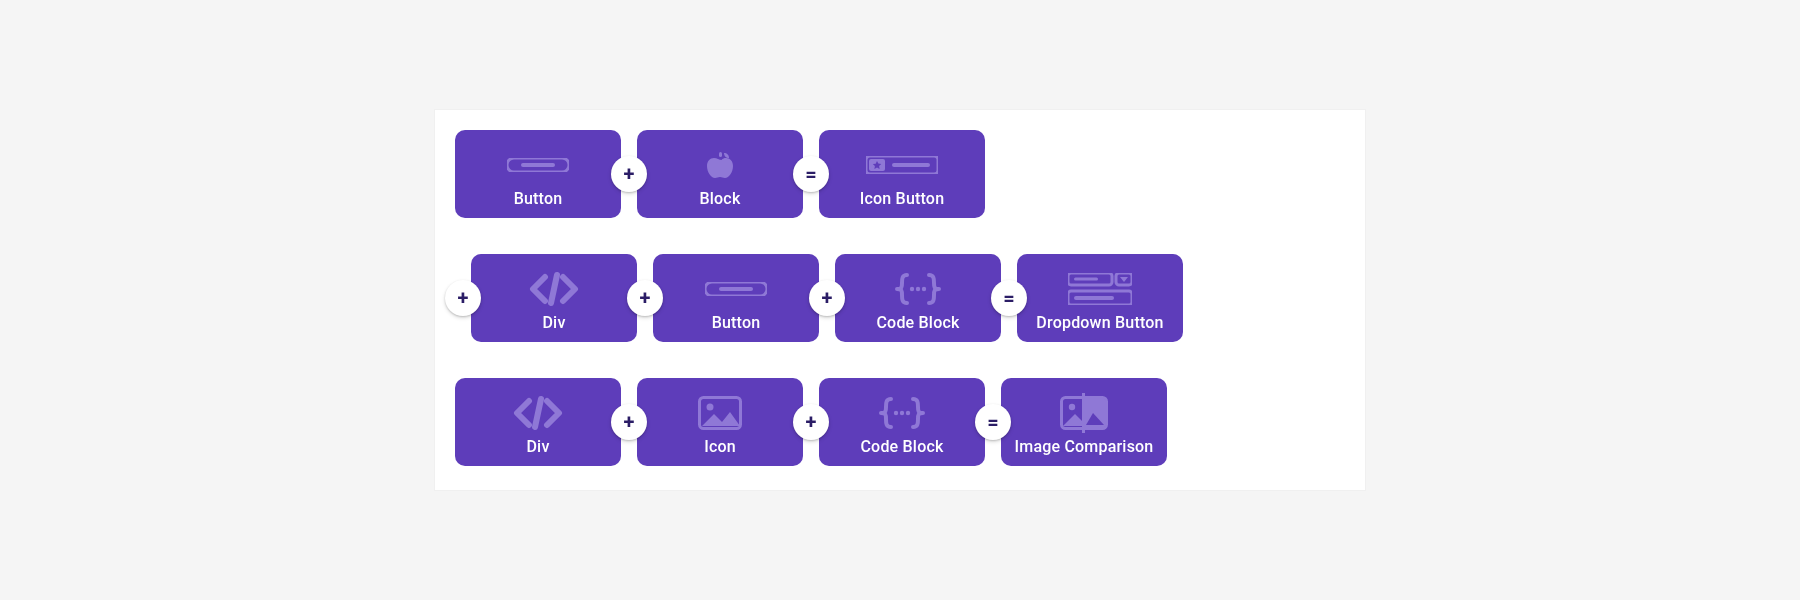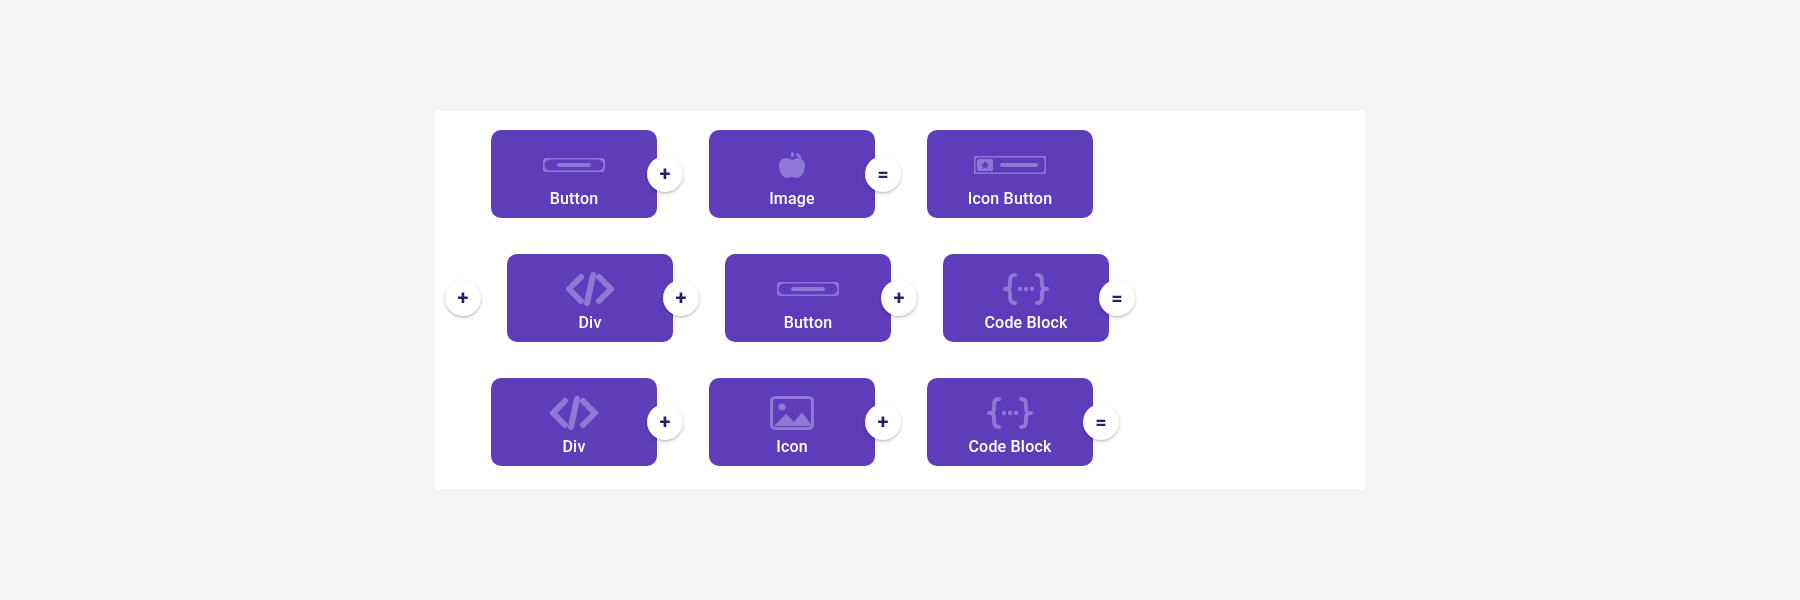--- a/index.html
+++ b/index.html
@@ -42,21 +42,20 @@
     border-radius:10px;
     color:var(--text);
     display:flex;
     flex-direction:column;
     align-items:center;
     justify-content:flex-end;
     box-sizing:border-box;
     padding:10px 8px 10px 8px;
     position:relative;
     flex:none;
-    margin-left:36px;
   }
   .tile .label{
     font-size:16px;
     font-weight:500;
     letter-spacing:0.2px;
     white-space:nowrap;
   }
   .tile .glyph{
     flex:1;
     display:flex;
@@ -97,21 +96,21 @@
     </div>
     <div class="op">+</div>
     <div class="tile">
       <span class="glyph">
           <svg viewBox="0 0 28 28" width="28" height="28" xmlns="http://www.w3.org/2000/svg">
             <path d="M16 9c-3 0-5-2-8-2C4 7 1 10 1 15c0 6 4 12 8 12 2 0 3-1 5-1s3 1 5 1c4 0 8-6 8-12 0-5-3-8-7-8-3 0-5 2-4 2z" fill="#8f78d6"></path>
             <rect x="13" y="1" width="3" height="5" rx="1.5" fill="#8f78d6"></rect>
             <path d="M18 2c3 0 5 2 5 5-3 0-5-2-5-5z" fill="#8f78d6"></path>
           </svg>
         </span>
-      <span class="label">Image</span>
+      <span class="label">Block</span>
     </div>
     <div class="op">=</div>
     <div class="tile">
       <span class="glyph">
           <svg viewBox="0 0 72 18" width="72" height="18" xmlns="http://www.w3.org/2000/svg">
             <rect x="0" y="0" width="72" height="18" rx="4" fill="none" stroke="#8f78d6" stroke-width="3"></rect>
             <rect x="3" y="3" width="16" height="12" rx="2" fill="#8f78d6"></rect>
             <path d="M11 5l1.3 2.6 2.9.4-2.1 2 .5 2.9L11 11.6 8.4 13l.5-2.9-2.1-2 2.9-.4z" fill="#5e3dba"></path>
             <rect x="26" y="7" width="38" height="4" rx="2" fill="#8f78d6"></rect>
           </svg>
@@ -155,20 +154,33 @@
             <g fill="#8f78d6">
               <circle cx="19" cy="18" r="2.2"></circle>
               <circle cx="25" cy="18" r="2.2"></circle>
               <circle cx="31" cy="18" r="2.2"></circle>
             </g>
           </svg>
         </span>
       <span class="label">Code Block</span>
     </div>
     <div class="op">=</div>
+    <div class="tile">
+      <span class="glyph">
+          <svg viewBox="0 0 64 32" width="64" height="32" xmlns="http://www.w3.org/2000/svg">
+            <rect x="0" y="0" width="44" height="12" rx="3" fill="none" stroke="#8f78d6" stroke-width="3"></rect>
+            <rect x="6" y="4.5" width="24" height="3" rx="1.5" fill="#8f78d6"></rect>
+            <rect x="48" y="0" width="16" height="12" rx="3" fill="none" stroke="#8f78d6" stroke-width="3"></rect>
+            <polygon points="52,4 60,4 56,9" fill="#8f78d6"></polygon>
+            <rect x="0" y="18" width="64" height="14" rx="3" fill="none" stroke="#8f78d6" stroke-width="3"></rect>
+            <rect x="6" y="23" width="40" height="4" rx="2" fill="#8f78d6"></rect>
+          </svg>
+        </span>
+      <span class="label">Dropdown Button</span>
+    </div>
   </div>
 
   <div class="row">
     <div class="tile">
       <span class="glyph">
           <svg viewBox="0 0 50 36" width="50" height="36" xmlns="http://www.w3.org/2000/svg">
             <g fill="none" stroke="#8f78d6" stroke-width="6" stroke-linecap="round" stroke-linejoin="round">
               <polyline points="16,6 4,18 16,30"></polyline>
               <polyline points="34,6 46,18 34,30"></polyline>
               <line x1="28" y1="4" x2="22" y2="32"></line>
@@ -199,14 +211,27 @@
             <g fill="#8f78d6">
               <circle cx="19" cy="18" r="2.2"></circle>
               <circle cx="25" cy="18" r="2.2"></circle>
               <circle cx="31" cy="18" r="2.2"></circle>
             </g>
           </svg>
         </span>
       <span class="label">Code Block</span>
     </div>
     <div class="op">=</div>
+    <div class="tile">
+      <span class="glyph">
+          <svg viewBox="0 0 48 40" width="48" height="40" xmlns="http://www.w3.org/2000/svg">
+            <rect x="1.5" y="4.5" width="45" height="31" rx="4" fill="none" stroke="#8f78d6" stroke-width="3"></rect>
+            <circle cx="12" cy="14" r="3.2" fill="#8f78d6"></circle>
+            <path d="M3 33 L15 21 L22 28 L22 33 Z" fill="#8f78d6"></path>
+            <path d="M24 6 H44 a2 2 0 0 1 2 2 V32 a2 2 0 0 1-2 2 H24 Z" fill="#8f78d6"></path>
+            <path d="M26 32 L33 20 L44 32 Z" fill="#5e3dba"></path>
+            <rect x="22" y="0" width="3" height="40" fill="#8f78d6"></rect>
+          </svg>
+        </span>
+      <span class="label">Image Comparison</span>
+    </div>
   </div>
 </div>
 
 </body></html>

